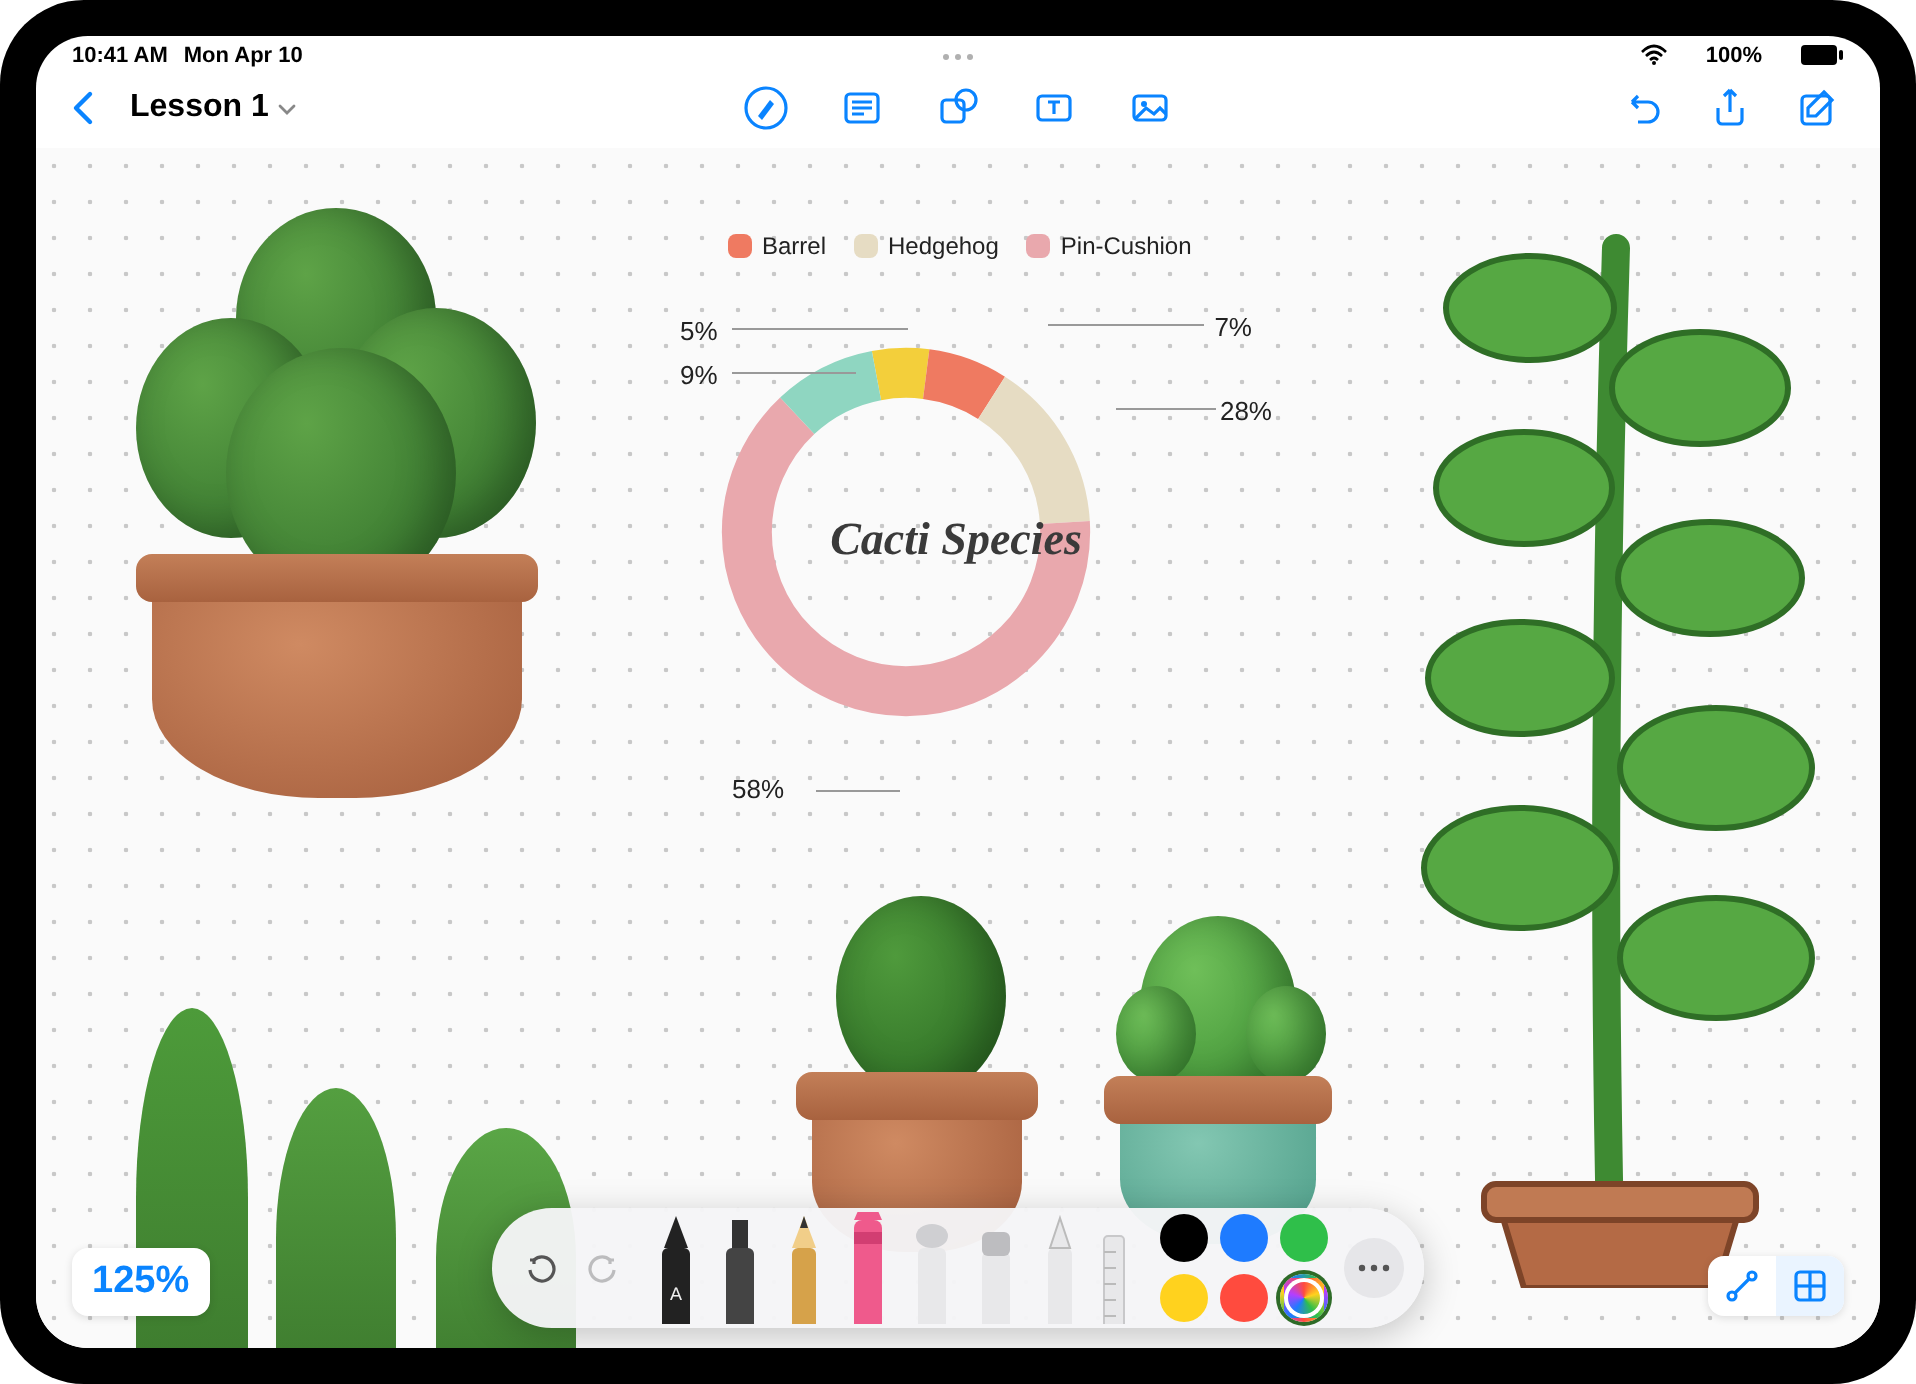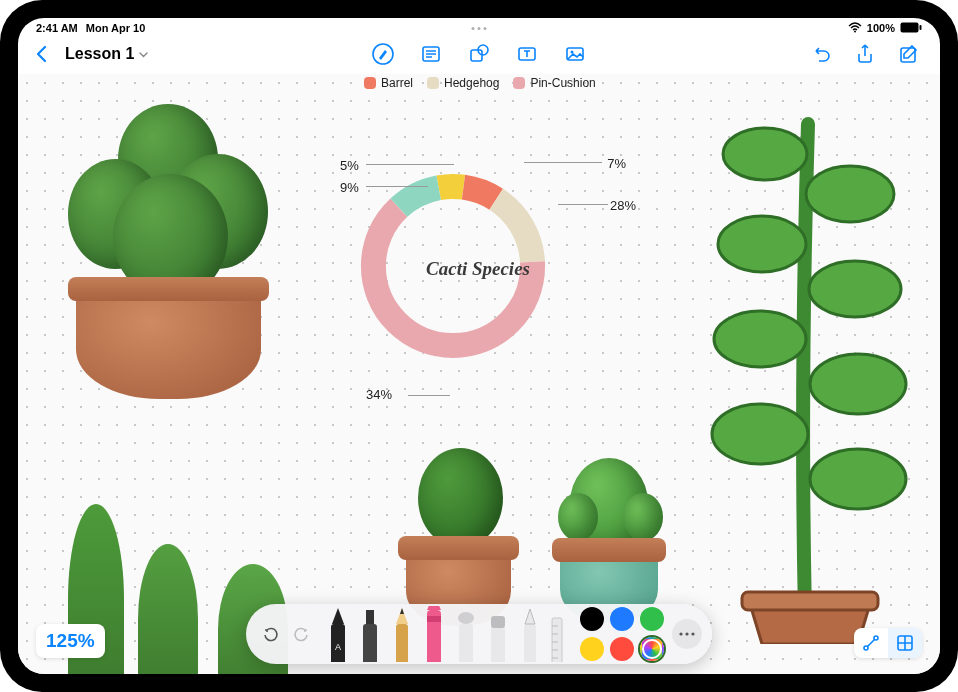--- a/index.html
+++ b/index.html
@@ -25,21 +25,21 @@
     height: 16px;
     display: flex;
     justify-content: space-between;
     align-items: center;
     font-size: 11px;
     font-weight: 600;
     color: #000;
     padding: 3px 18px 0;
   }
   .status-left { display: flex; gap: 8px; }
-  .status-right { display: flex; align-items: center; gap: 5px; }
+  .status-right { display: flex; align-items: center; gap: 19px; }
   .wifi-icon, .battery-icon { display: inline-flex; align-items: center; }
   
   .dots-handle {
     position: absolute;
     left: 50%; top: 9px;
     transform: translateX(-50%);
     display: flex; gap: 3px;
   }
   .dots-handle span { width: 3px; height: 3px; border-radius: 50%; background: #b0b0b0; }
   
@@ -71,39 +71,39 @@
   }
   
   
   .legend {
     position: absolute;
     top: 2px; left: 346px;
     font-size: 12px;
     color: #222;
   }
   .legend-row { display: flex; gap: 14px; align-items: center; }
-  .legend-item { display: flex; align-items: center; gap: 5px; }
+  .legend-item { display: flex; align-items: center; gap: 5px; margin-top: 40px; }
   .swatch { width: 12px; height: 12px; border-radius: 4px; }
   
   
   .chart-wrap {
     position: absolute;
     top: 62px; left: 330px;
     width: 260px; height: 260px;
   }
   .donut { width: 210px; height: 210px; margin: 25px auto 0; }
   .chart-center {
     position: absolute;
     top: 50%; left: 50%;
     transform: translate(-50%, -35%);
     text-align: center;
     font-family: Georgia, serif;
     font-style: italic;
     font-weight: 700;
-    font-size: 19px;
+    font-size: 23px;
     color: #3a3a3a;
   }
   .pct-label {
     position: absolute;
     font-size: 13px; font-weight: 500; color: #222;
   }
   .leader {
     position: absolute;
     height: 1px;
     background: #999;
@@ -207,21 +207,21 @@
   .ruler-tool { width: 14px; }
 </style>
 </head>
 <body>
 
 <div class="device">
   <div class="screen">
 
     <div class="status-bar">
       <div class="status-left">
-        <span>2:41 AM</span>
+        <span>10:41 AM</span>
         <span>Mon Apr 10</span>
       </div>
       <div class="status-right">
         <span class="wifi-icon">
           <svg width="14" height="11" viewBox="0 0 14 11">
               <path d="M1 4 Q7 -2 13 4 M3 6 Q7 2 11 6 M5 8 Q7 6 9 8" fill="none" stroke="#000" stroke-width="1.3"></path>
               <circle cx="7" cy="9.5" r="1" fill="#000"></circle>
             </svg>
         </span>
         <span>100%</span>
@@ -342,21 +342,21 @@
         <div class="chart-center">Cacti Species</div>
         
         <div class="pct-label" style="top:22px; left:-8px">5%</div>
         <div class="leader" style="top:28px; left:18px; width:88px"></div>
         <div class="pct-label" style="top:44px; left:-8px">9%</div>
         <div class="leader" style="top:50px; left:18px; width:62px"></div>
         <div class="pct-label" style="top:20px; right:-18px">7%</div>
         <div class="leader" style="top:26px; right:6px; width:78px"></div>
         <div class="pct-label" style="top:62px; right:-28px">28%</div>
         <div class="leader" style="top:68px; right:0px; width:50px"></div>
-        <div class="pct-label" style="bottom:-6px; left:18px">34%</div>
+        <div class="pct-label" style="bottom:-6px; left:18px">58%</div>
         <div class="leader" style="bottom:0px; left:60px; width:42px"></div>
       </div>
 
       <div class="obj" style="left:40px; top:30px; width:220px; height:310px">
         <div class="cactus-ball" style="left:60px; top:0;   width:100px; height:110px"></div>
         <div class="cactus-ball" style="left:10px; top:55px; width:95px;  height:110px"></div>
         <div class="cactus-ball" style="left:110px;top:50px; width:100px; height:115px"></div>
         <div class="cactus-ball" style="left:55px; top:70px; width:115px; height:125px"></div>
         <div class="pot" style="left:18px; top:185px; width:185px; height:110px"></div>
       </div>

